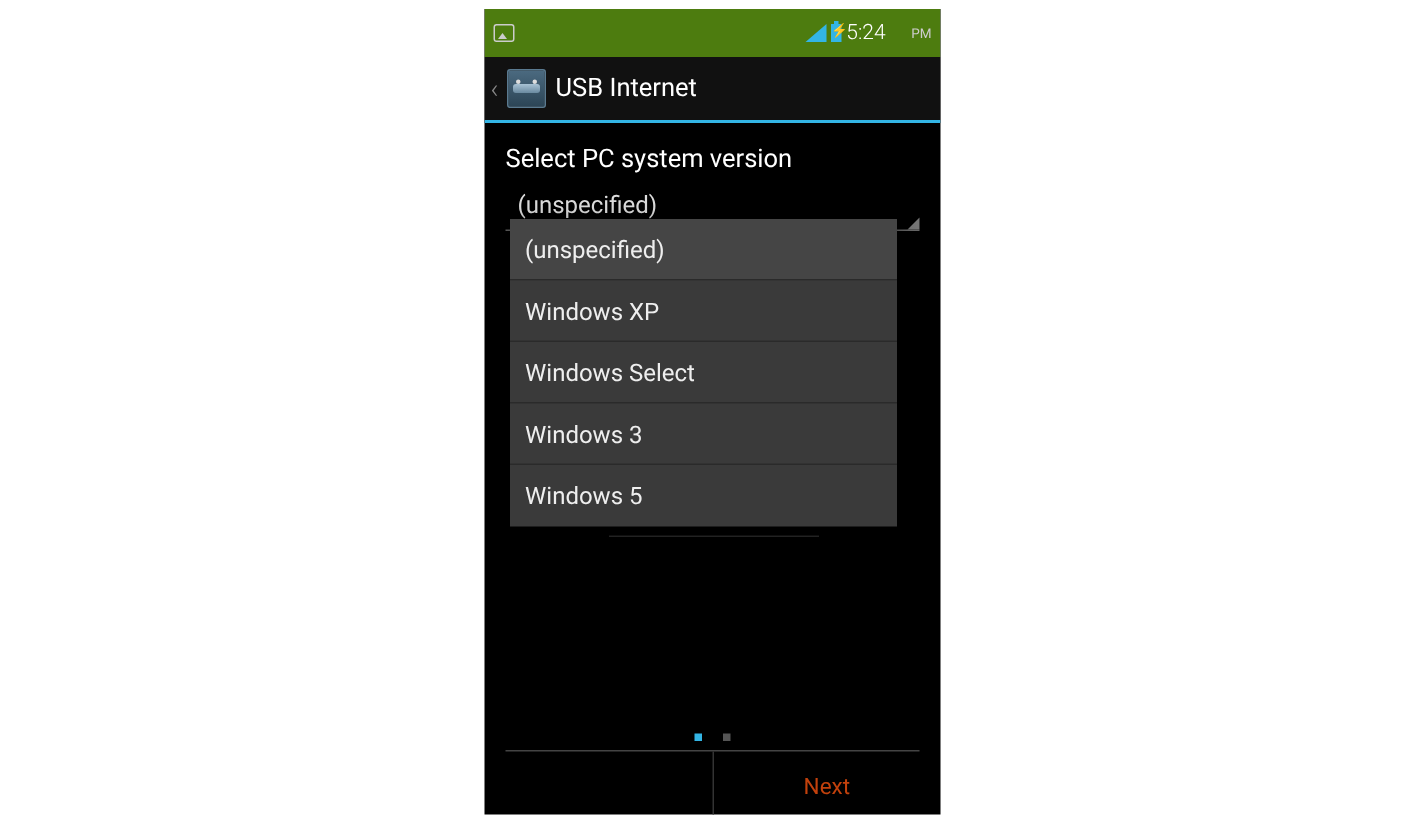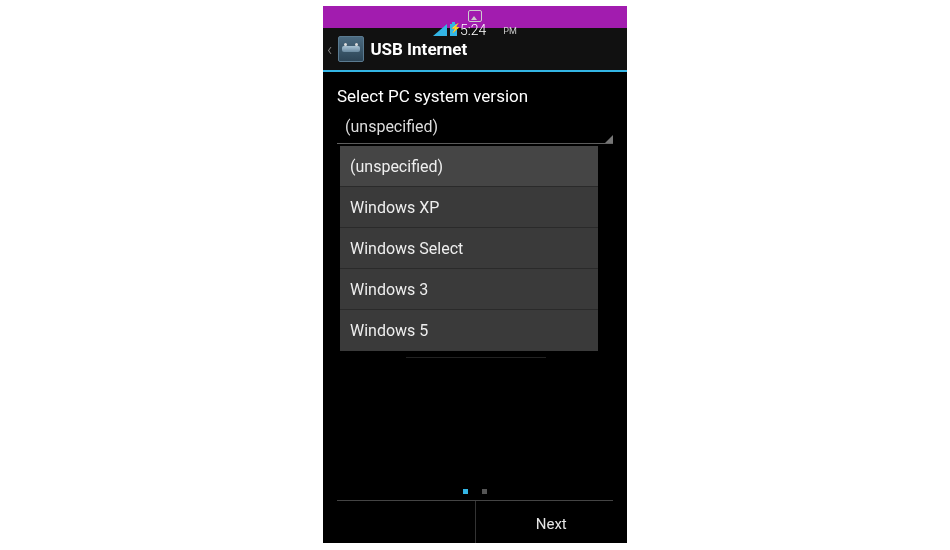--- a/index.html
+++ b/index.html
@@ -17,27 +17,26 @@
     width: 304px;
     height: 537px;
     background: #000;
     position: relative;
     overflow: hidden;
     color: #fff;
   }
   
   .status-bar {
     height: 22px;
-    background: #a21caf;
+    background: #4d7c0f;
     display: flex;
     align-items: center;
     justify-content: space-between;
-    padding: 4px 6px;
+    padding: 16px 6px;
     font-size: 12px;
-    flex-direction: column;
   }
   .status-left { display: flex; align-items: center; gap: 4px; }
   .status-right { display: flex; align-items: center; gap: 3px; }
   .pic-icon {
     width: 14px; height: 12px; border: 1.5px solid #ccc; border-radius: 2px; position: relative;
   }
   .pic-icon::after {
     content: ""; position: absolute; left: 2px; bottom: 1px; width: 0; height: 0;
     border-left: 3px solid transparent; border-right: 3px solid transparent; border-bottom: 4px solid #ccc;
   }
@@ -83,21 +82,21 @@
     width: 18px; height: 6px;
     background: linear-gradient(#a8c2d4, #6a8aa0);
     border-radius: 2px;
     position: relative;
   }
   .app-icon-inner::before, .app-icon-inner::after {
     content:""; position:absolute; top:-3px; width:3px; height:3px; background:#ddd; border-radius:50%;
   }
   .app-icon-inner::before { left:2px; }
   .app-icon-inner::after { right:2px; }
-  .action-title { color:#fff; font-size:17px; font-weight:700; }
+  .action-title { color:#fff; font-size:17px; font-weight:400; }
 
   
   .content {
     padding: 14px 14px 0 14px;
   }
   .section-label { color:#fff; font-size:17px; font-weight:400; margin-bottom:4px; }
   .spinner {
     height: 34px;
     border-bottom: 1px solid #666;
     display:flex; align-items:center; justify-content:space-between;
@@ -156,21 +155,21 @@
   .footer-rule {
     height:1px; background:#444; margin: 0 14px 0 14px;
   }
   .footer-actions {
     height: 46px; display:flex;
   }
   .footer-actions .spacer { flex:1; }
   .footer-divider { width:1px; background:#333; }
   .next-btn {
     flex:1; display:flex; align-items:center; justify-content:center;
-    color:#e5e5e5; font-size:15px; cursor:pointer;
+    color:#c2410c; font-size:15px; cursor:pointer;
   }
 </style>
 </head>
 <body>
 
 <div class="phone">
 
   <div class="status-bar">
     <div class="status-left">
       <div class="pic-icon"></div>

